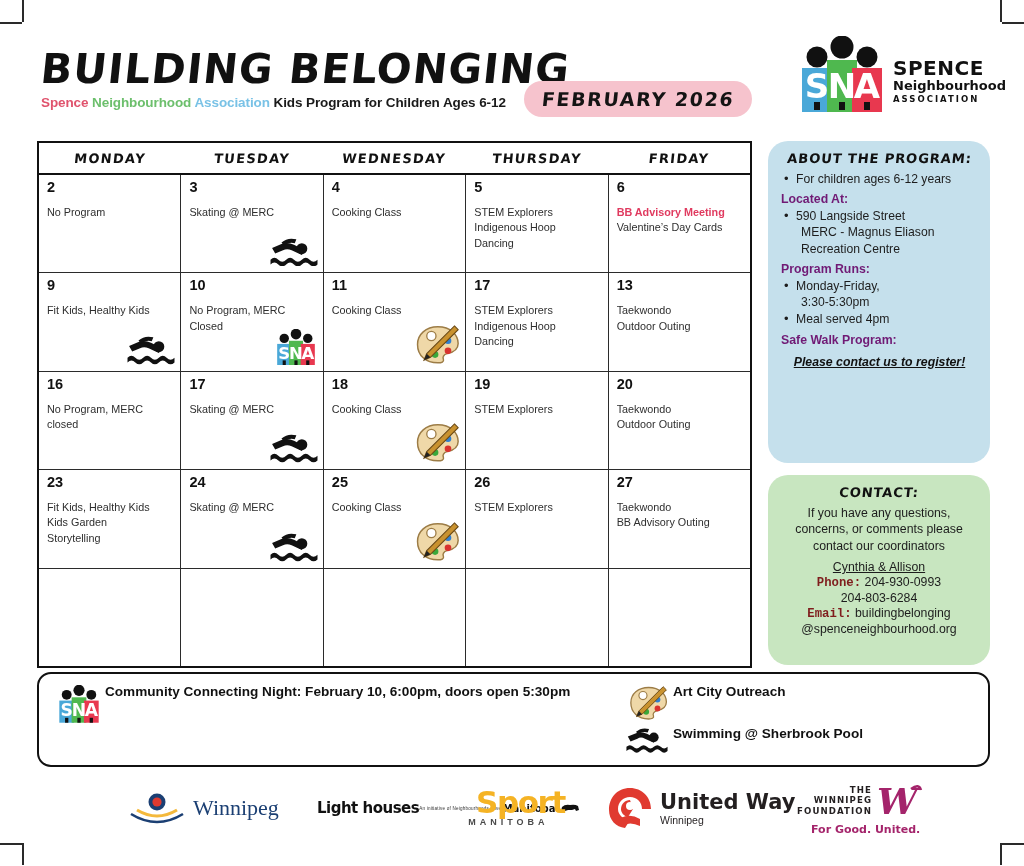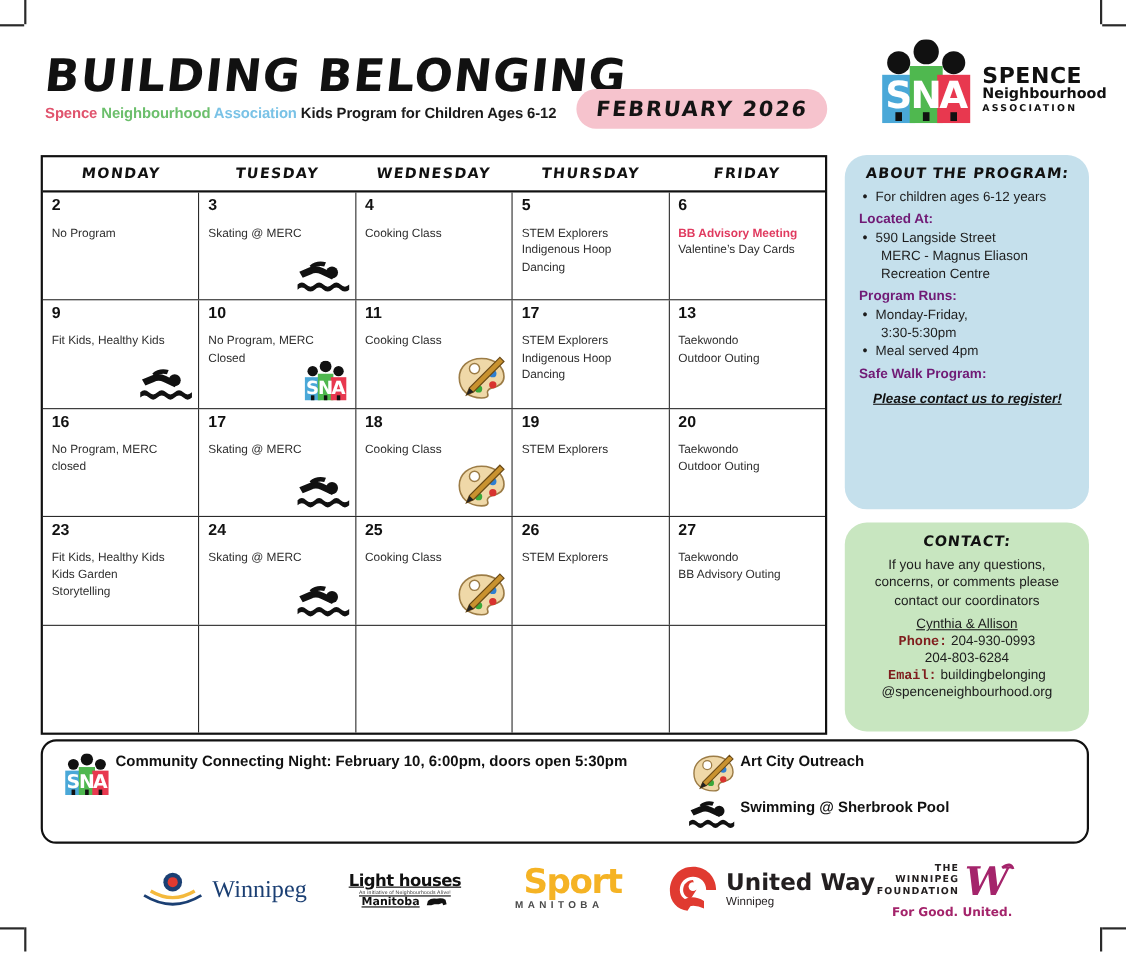--- a/index.html
+++ b/index.html
@@ -538,21 +538,21 @@
     <div class="spon spon-wpg">
       <svg width="60" height="40" viewBox="0 0 60 40">
         <path d="M4 26 Q30 42 56 26" stroke="#1b3f73" stroke-width="2.6" fill="none"></path>
         <path d="M10 22 Q30 34 50 22" stroke="#f4b93c" stroke-width="3" fill="none"></path>
         <circle cx="30" cy="14" r="8.5" fill="#1b3f73"></circle>
         <circle cx="30" cy="14" r="4.6" fill="#e03a30"></circle>
       </svg>
       <span class="wpg-text">Winnipeg</span>
     </div>
 
-    <div class="spon" style="left:280px; flex-direction:column; align-items:center; justify-content:center;text-decoration:underline;">
+    <div class="spon" style="left:280px; flex-direction:row; align-items:center; justify-content:center;">
       <div class="lh-text">Light houses</div>
       <div class="lh-sub">An initiative of Neighbourhoods Alive!</div>
       <div style="display:flex;align-items:center;gap:4px;margin-top:1px;">
         <span class="lh-mb">Manitoba</span>
         <svg width="22" height="11" viewBox="0 0 22 11">
           <path d="M2 8 L3 4 Q6 1 11 2 Q16 1 19 3 L20 7 L17 8 L16 6 L13 7 L9 7 L6 8 Z" fill="#111"></path>
         </svg>
       </div>
     </div>
 

